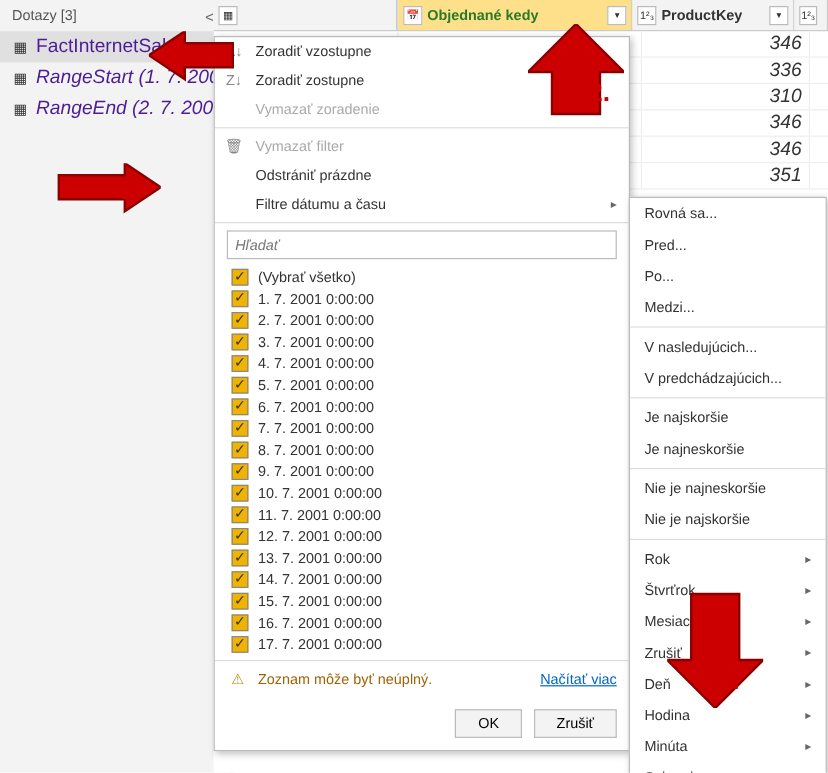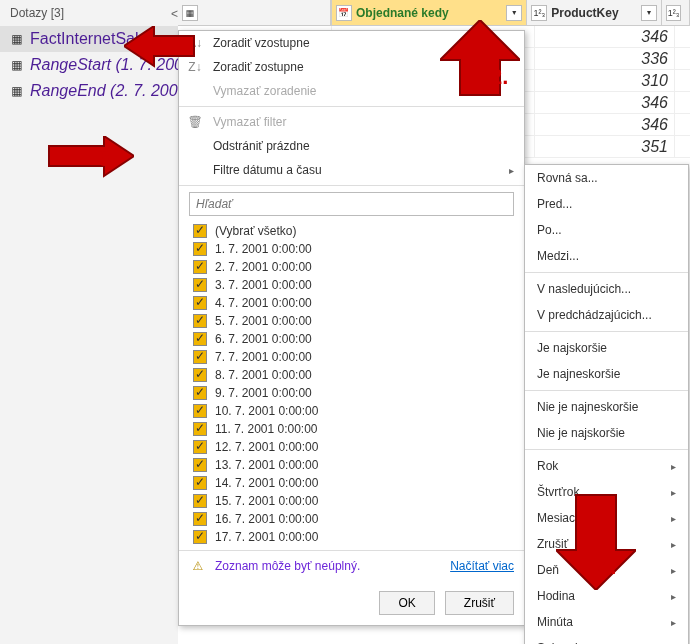--- a/index.html
+++ b/index.html
@@ -185,21 +185,21 @@
       border-top: 1px solid #ddd;
       padding: 6px 10px;
       display:flex; align-items:center;
       gap:8px;
     }
     .warn-icon {
       width:18px;height:18px;
       display:inline-flex;align-items:center;justify-content:center;
       color:#b58b00;
     }
-    .warn-text { font-size:12px; color:#6d28d9; flex:1; }
+    .warn-text { font-size:12px; color:#a16207; flex:1; }
     .link { color:#0066cc; text-decoration:underline; cursor:pointer; font-size:12px;}
     .dd-buttons {
       display:flex; justify-content:flex-end; gap:10px;
       padding: 10px;
     }
     .btn {
       padding: 4px 18px;
       border:1px solid #bbb;
       background:#f3f3f3;
       font-size:12px;

